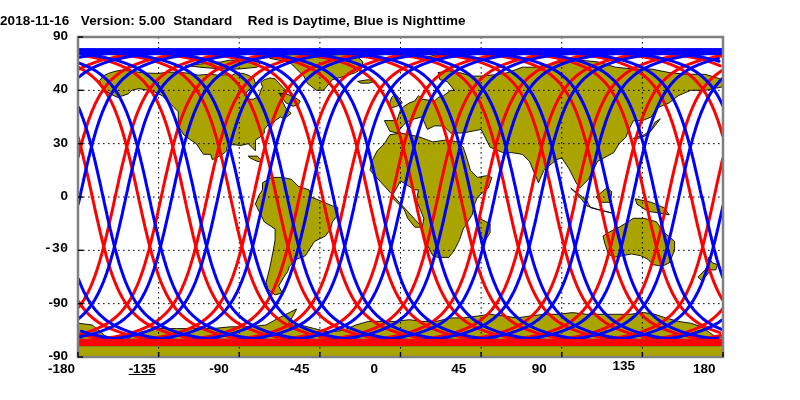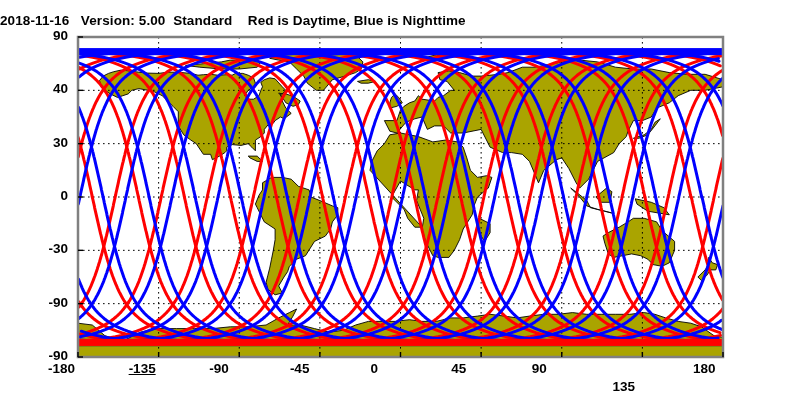--- a/index.html
+++ b/index.html
@@ -160,31 +160,31 @@
           <line x1="78" y1="197" x2="83" y2="197" stroke="#000" stroke-width="1.4"></line>
           <line x1="78" y1="143.66666666666669" x2="83" y2="143.66666666666669" stroke="#000" stroke-width="1.4"></line>
           <line x1="78" y1="90.33333333333331" x2="83" y2="90.33333333333331" stroke="#000" stroke-width="1.4"></line>
           <line x1="78" y1="37" x2="83" y2="37" stroke="#000" stroke-width="1.4"></line>
         </g>
     </svg>
 
     <div id="ylabels">
         <div class="ylab" style="left: 28px; top: 348px;">-90</div>
         <div class="ylab" style="left: 28px; top: 294.667px;">-90</div>
-        <div class="ylab" style="left: 28px; top: 241.333px;">-30</div>
+        <div class="ylab" style="left: 28px; top: 241.333px; font-family: Liberation Mono, monospace;">-30</div>
         <div class="ylab" style="left: 28px; top: 188px;">0</div>
         <div class="ylab" style="left: 28px; top: 134.667px;">30</div>
         <div class="ylab" style="left: 28px; top: 81.3333px;">40</div>
         <div class="ylab" style="left: 28px; top: 28px;">90</div>
       </div>
     <div id="xlabels">
         <div class="xlab" style="left: 48px; top: 361px;">-180</div>
         <div class="xlab" style="left: 128.625px; top: 361px; text-decoration: underline;">-135</div>
         <div class="xlab" style="left: 209.25px; top: 361px;">-90</div>
         <div class="xlab" style="left: 289.875px; top: 361px;">-45</div>
         <div class="xlab" style="left: 370.5px; top: 361px;">0</div>
         <div class="xlab" style="left: 451.125px; top: 361px;">45</div>
         <div class="xlab" style="left: 531.75px; top: 361px;">90</div>
-        <div class="xlab" style="left: 612.375px; top: 379px;">135</div>
+        <div class="xlab" style="left: 612.375px; top: 358px;">135</div>
         <div class="xlab" style="left: 693px; top: 361px;">180</div>
       </div>
   </div>
 </div>
 
 </body></html>

